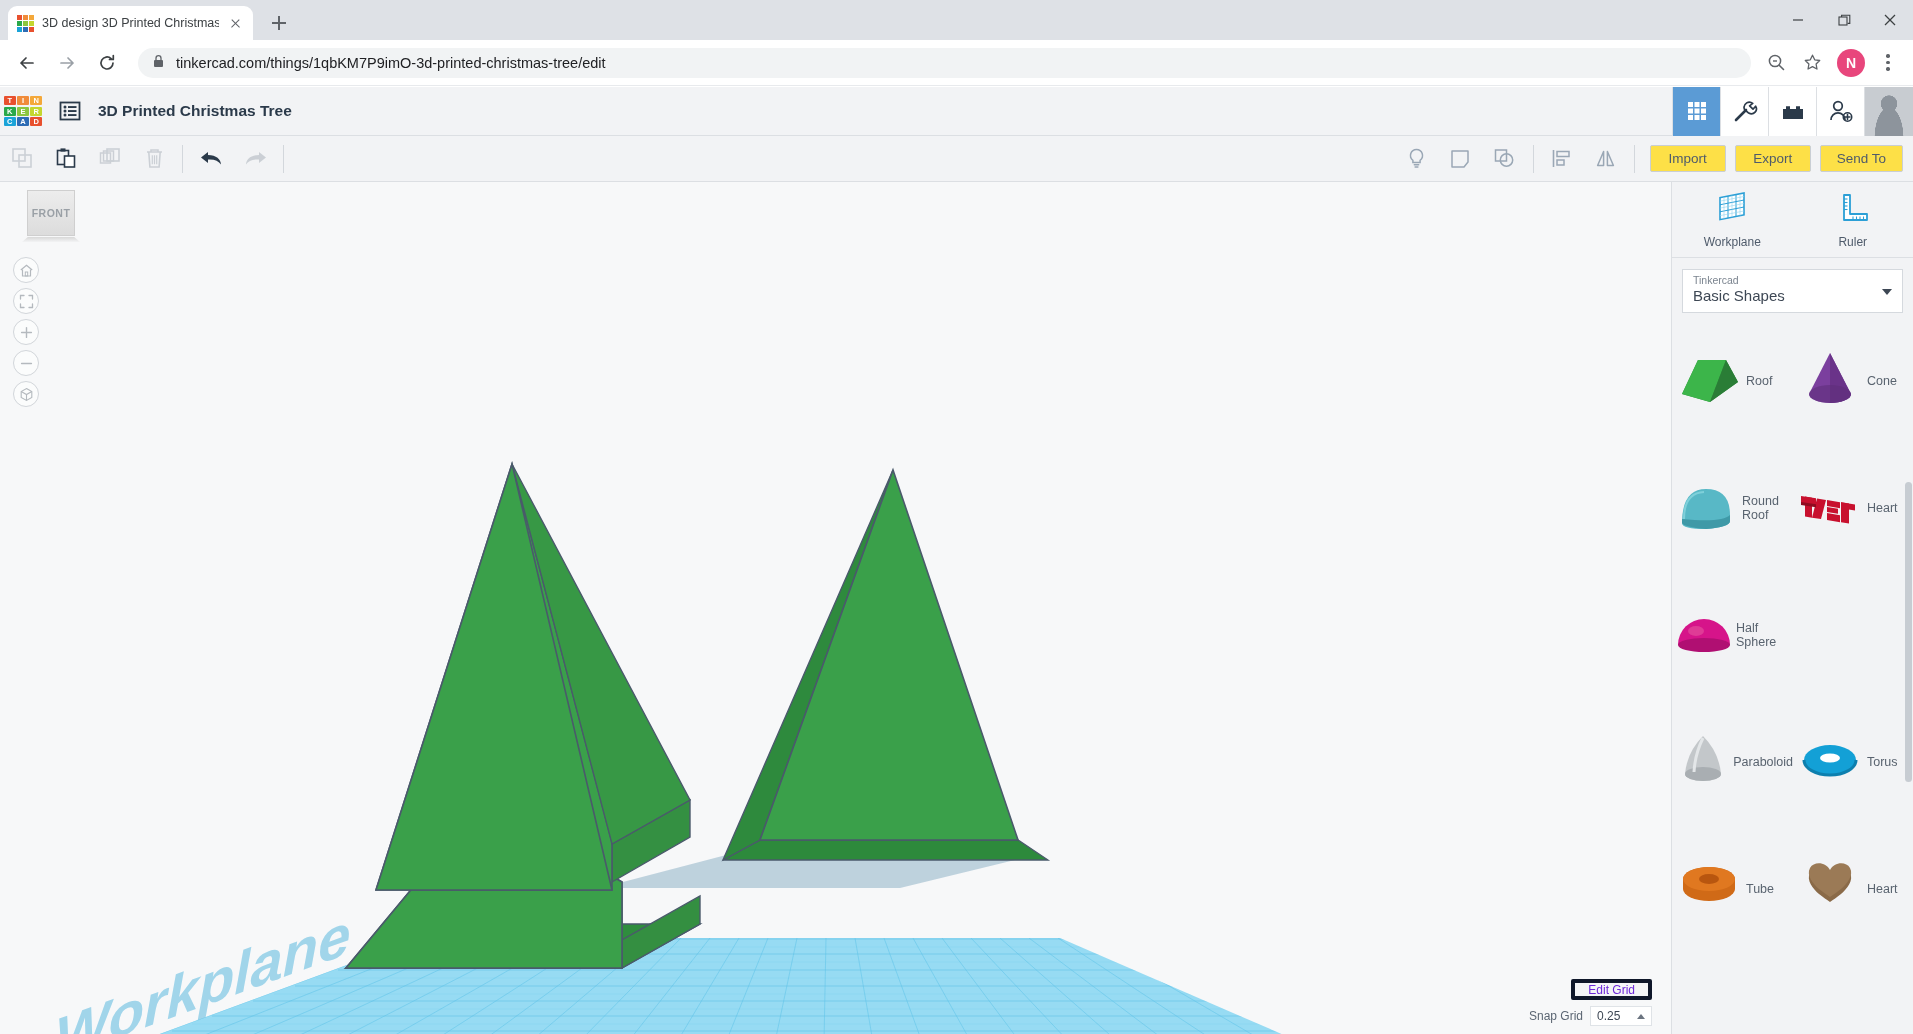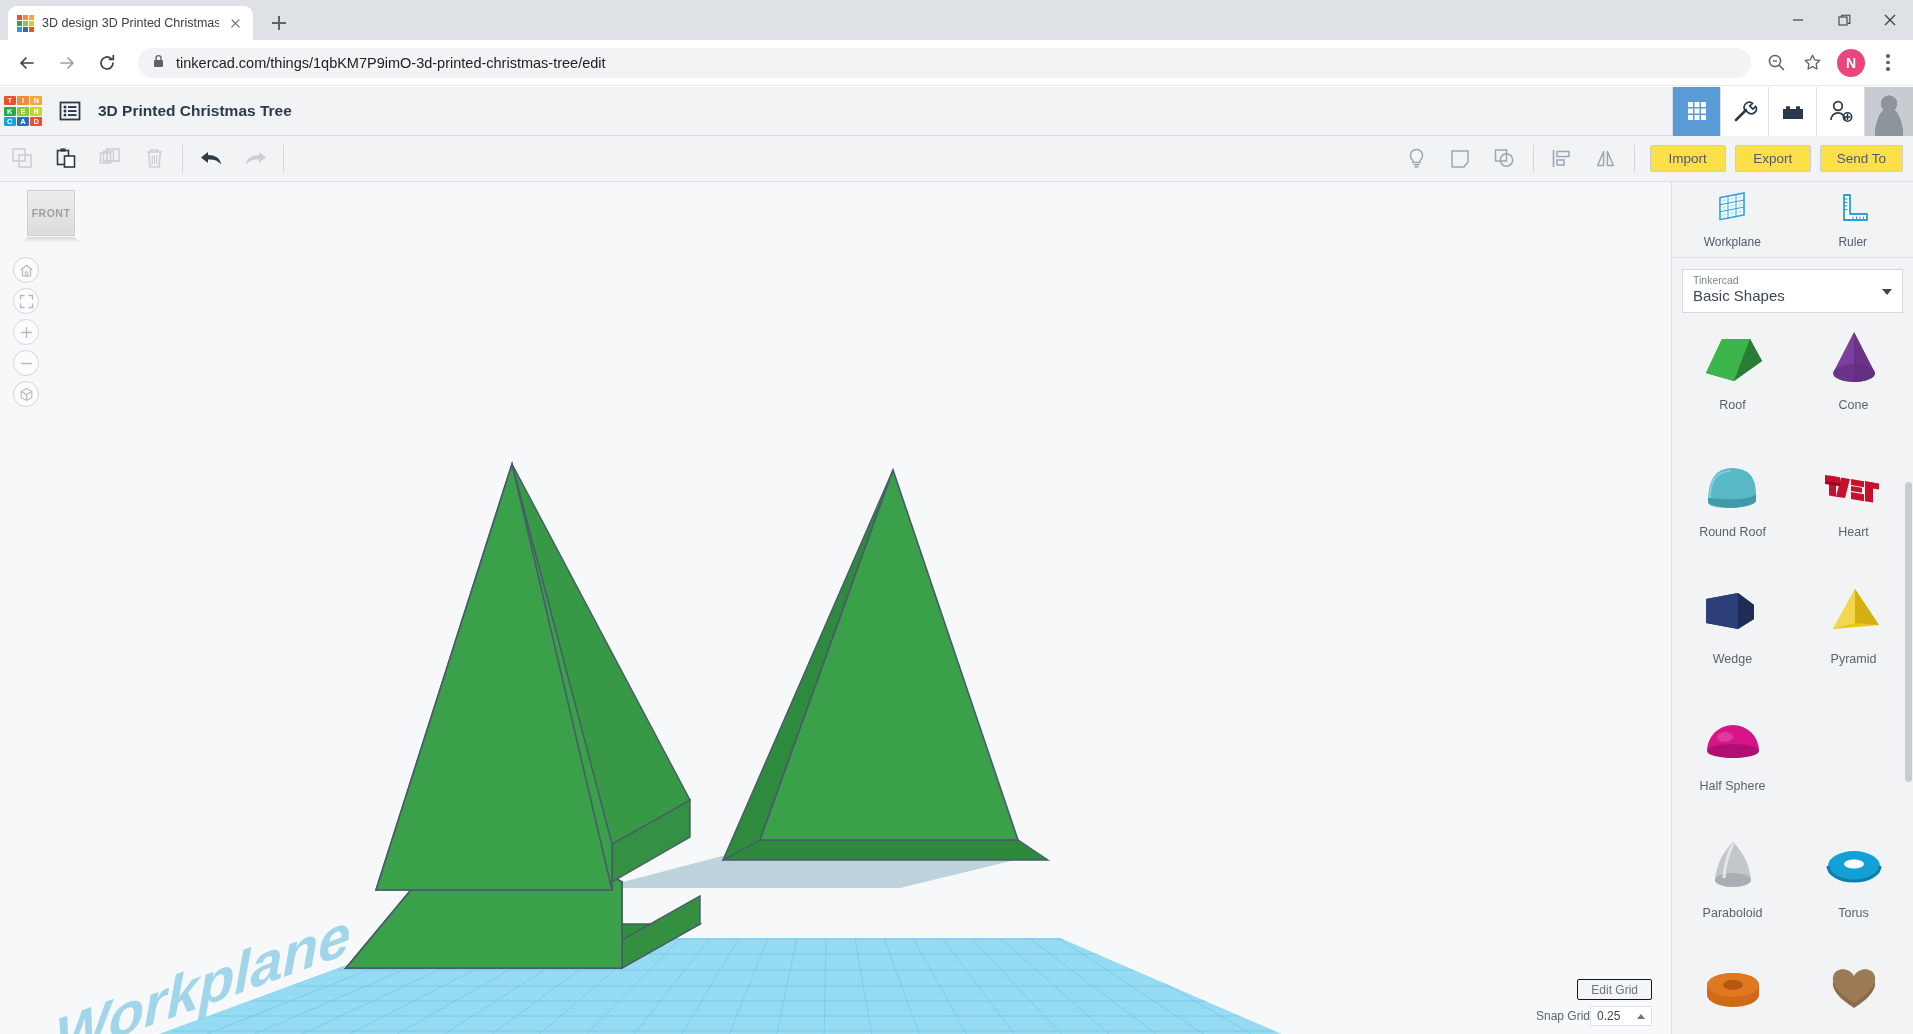--- a/index.html
+++ b/index.html
@@ -175,21 +175,21 @@
   .ps-caret {
     position:absolute; right:10px; top:19px;
     border-left:5px solid transparent; border-right:5px solid transparent; border-top:6px solid #3d4754;
   }
   .shape-grid {
     position:absolute; top: 122px; left:0; width: 242px; height: 730px;
     overflow: hidden; padding-top: 4px;
   }
   .shape-row { display:flex; }
   .shape-cell {
-    width: 121px; height: 127px; display:flex; flex-direction:column;
+    width: 121px; height: 127px; display:flex; flex-direction:row;
     align-items:center; justify-content:flex-start; padding-top: 14px; cursor:pointer;
   }
   .shape-thumb { width: 74px; height: 72px; display:flex; align-items:center; justify-content:center; }
   .shape-label { font-size: 12.5px; color: #59636f; margin-top: 4px; }
   .panel-scrollbar {
     position:absolute; right:1px; top:300px; width:7px; height:300px;
     background:#c7ccd2; border-radius:4px;
   }
   .panel-collapse {
     position:absolute; left:-19px; top:386px; width:19px; height:44px;
@@ -198,26 +198,26 @@
     font-size:16px; color:#2f3337; cursor:pointer;
   }
 
   
   .bottombar {
     position: absolute; bottom: 0; left: 0; width: 1671px; height: 62px;
     pointer-events: none;
   }
   .edit-grid-btn {
     position:absolute; right: 19px; bottom: 34px;
-    height: 21px; padding: 0 13px; border:1px solid #0f172a; background:#f4f5f7;
-    font-size: 12px; color:#737373; display:flex; align-items:center; border-radius:2px;
+    height: 21px; padding: 0 13px; border:4px solid #0f172a; background:#f4f5f7;
+    font-size: 12px; color:#6d28d9; display:flex; align-items:center; border-radius:2px;
     pointer-events: auto; cursor:pointer;
   }
   .snap-row {
-    position:absolute; right: 19px; bottom: 8px; display:flex; align-items:center; 
+    position:absolute; right: 19px; bottom: 8px; display:flex; align-items:center; gap: 7px;
     pointer-events:auto;
   }
   .snap-label { font-size: 12px; color:#5b6673; }
   .snap-field {
     width: 62px; height: 20px; border:1px solid #dfe3e7; background:#fff;
     display:flex; align-items:center; padding: 0 6px; font-size:12px; color:#3d4754;
     cursor:pointer;
   }
   .snap-caret { margin-left:auto; border-left:4px solid transparent; border-right:4px solid transparent; border-bottom:5px solid #6b7480; }
 </style>
@@ -701,42 +701,20 @@
             </g>
             <g transform="skewY(9)" fill="#8f0b20">
               <rect x="6" y="20" width="15" height="3"></rect>
             </g>
           </svg>
         </span>
         <span class="shape-label">Heart</span>
       </div>
     </div>
 
-    <div class="shape-row">
-      <div class="shape-cell">
-        <span class="shape-thumb">
-          <svg width="70" height="58" viewBox="0 0 70 58">
-            <polygon points="8,16 40,10 56,22 56,36 40,46 8,40" fill="#27376b"></polygon>
-            <polygon points="8,16 40,10 40,46 8,40" fill="#2d3f78"></polygon>
-            <polygon points="40,10 56,22 56,36 40,46" fill="#1e2c56"></polygon>
-          </svg>
-        </span>
-        <span class="shape-label">Wedge</span>
-      </div>
-      <div class="shape-cell">
-        <span class="shape-thumb">
-          <svg width="70" height="58" viewBox="0 0 70 58">
-            <polygon points="36,6 60,42 14,46" fill="#eac715"></polygon>
-            <polygon points="36,6 14,46 36,40" fill="#f2d850"></polygon>
-            <polygon points="36,6 60,42 36,40" fill="#d4b010"></polygon>
-          </svg>
-        </span>
-        <span class="shape-label">Pyramid</span>
-      </div>
-    </div>
 
     <div class="shape-row">
       <div class="shape-cell">
         <span class="shape-thumb">
           <svg width="64" height="56" viewBox="0 0 64 56">
             <path d="M6 40a26 26 0 0 1 52 0z" fill="#d6148a"></path>
             <ellipse cx="32" cy="40" rx="26" ry="7" fill="#b00f72"></ellipse>
             <ellipse cx="24" cy="26" rx="8" ry="5" fill="#e4559f" opacity="0.6"></ellipse>
           </svg>
         </span>

